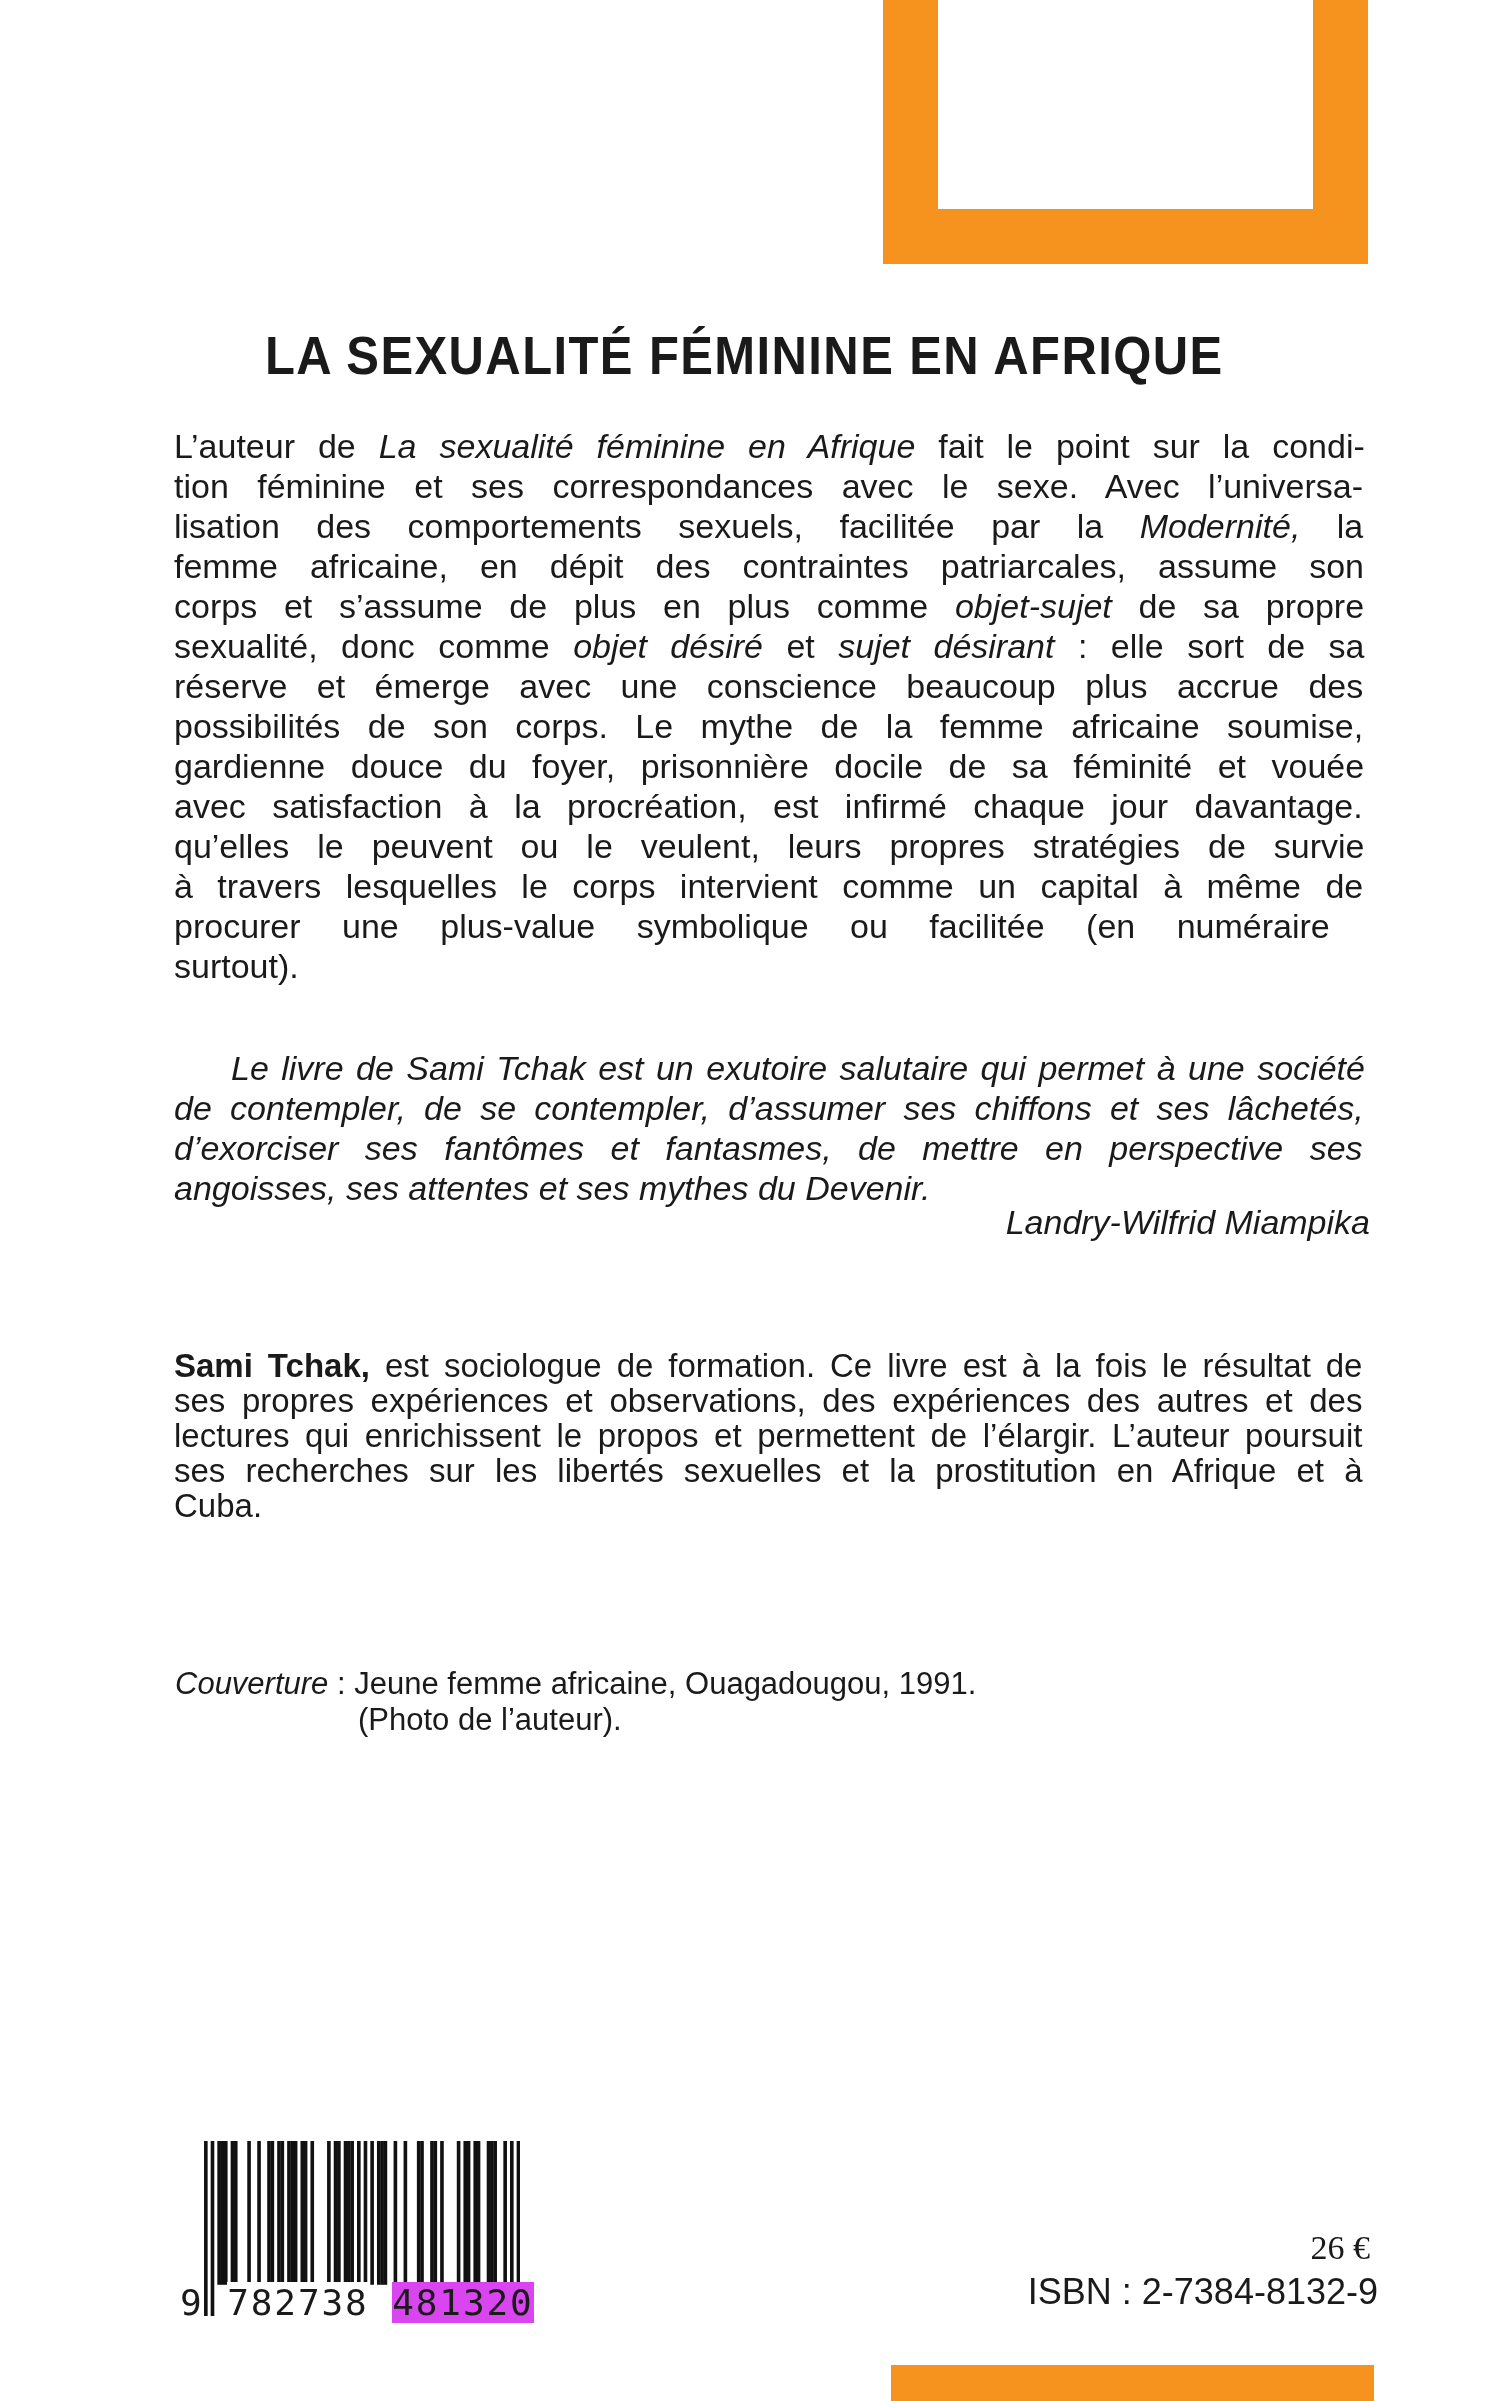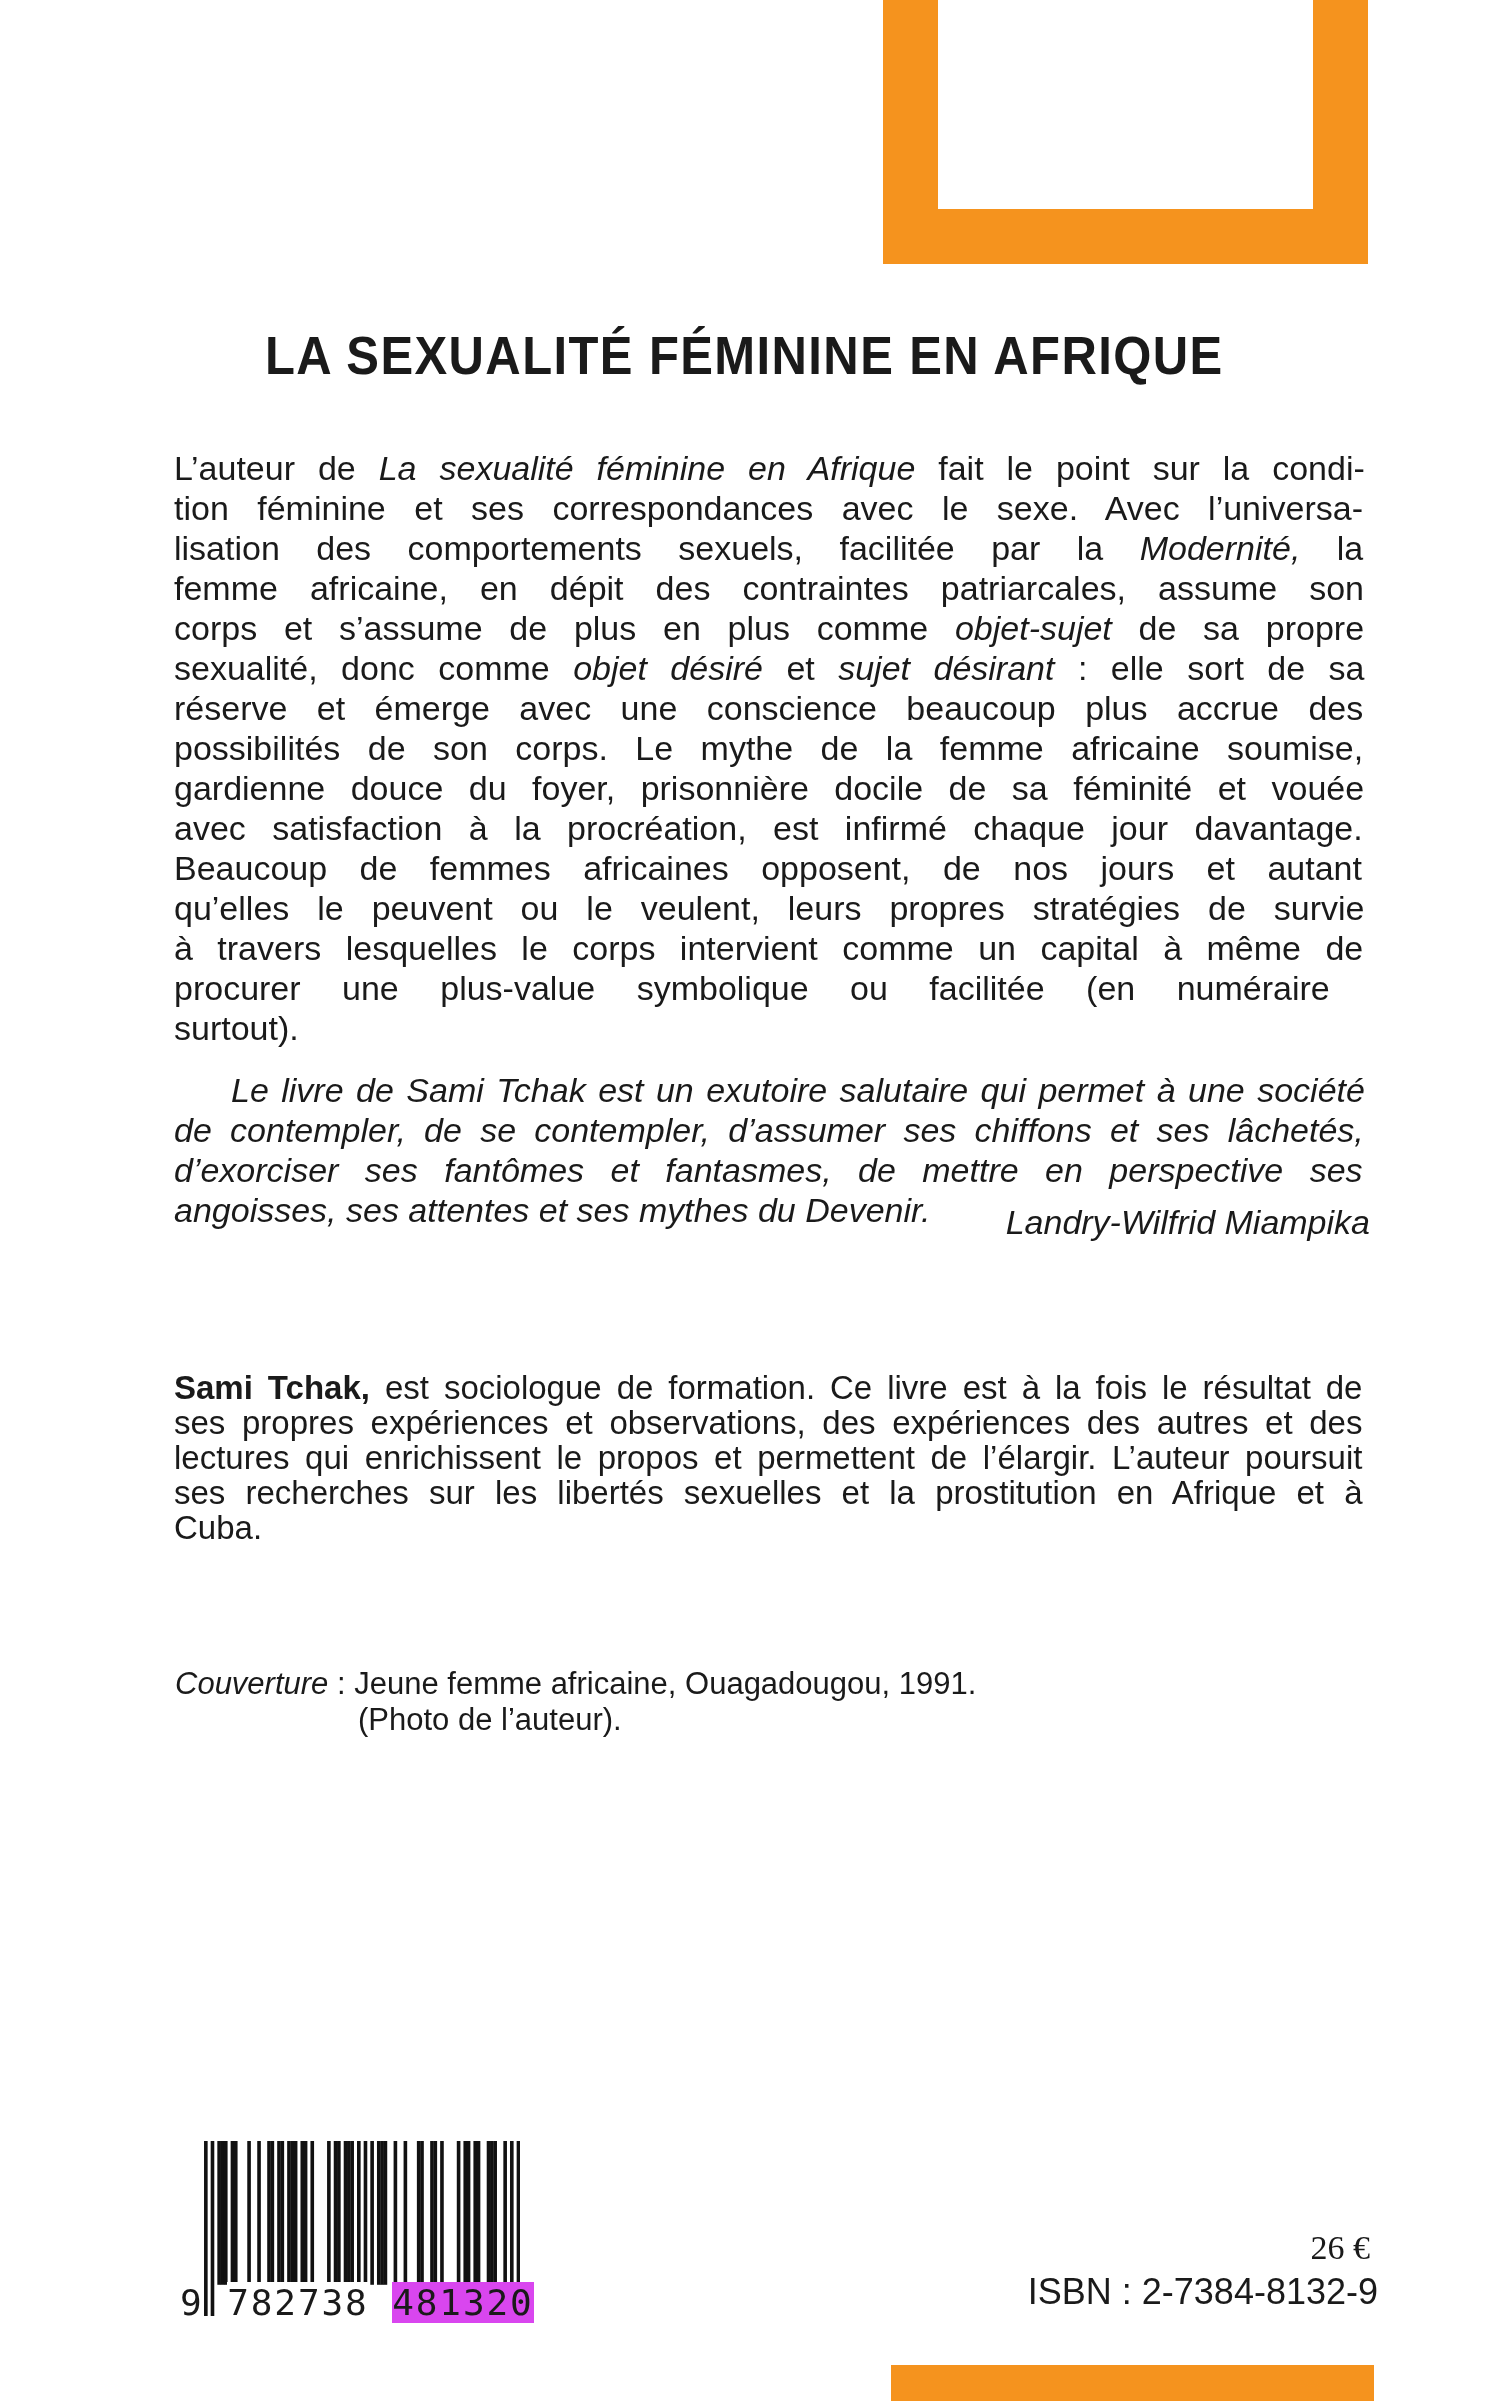--- a/index.html
+++ b/index.html
@@ -15,21 +15,21 @@
   .bottom-bar {
     position: absolute; left: 891px; top: 2365px; width: 483px; height: 37px;
     background: #F5931E;
   }
   .title {
     position: absolute; left: 265px; top: 325px; width: 989px;
     font-size: 49px; font-weight: bold; letter-spacing: 1.4px;
     line-height: 57px; white-space: nowrap;
     transform: scaleY(1.08); transform-origin: left top;
   }
-  .para { position: absolute; left: 174px; width: 1192px; margin-top: 22px; }
+  .para { position: absolute; left: 174px; width: 1192px; }
   .line {
     display: block; height: 40px; line-height: 40px; font-size: 34px;
     text-align: justify; text-align-last: justify; white-space: nowrap;
     overflow: visible;
   }
   .line.last { text-align-last: left; }
   .i { font-style: italic; }
   .b { font-weight: bold; }
   .quote .line { font-style: italic; }
   .quote .line.indent { padding-left: 57px; }
@@ -70,21 +70,20 @@
       <span class="line" style="text-align: left; text-align-last: left; word-spacing: 13.5px;"><span>L’auteur de </span><span class="i">La sexualité féminine en Afrique</span><span> fait le point sur la condi-</span></span>
       <span class="line" style="text-align: left; text-align-last: left; word-spacing: 19px;"><span>tion féminine et ses correspondances avec le sexe. Avec l’universa-</span></span>
       <span class="line" style="text-align: left; text-align-last: left; word-spacing: 27px;"><span>lisation des comportements sexuels, facilitée par la </span><span class="i">Modernité,</span><span> la</span></span>
       <span class="line" style="text-align: left; text-align-last: left; word-spacing: 22.6px;"><span>femme africaine, en dépit des contraintes patriarcales, assume son</span></span>
       <span class="line" style="text-align: left; text-align-last: left; word-spacing: 17.3px;"><span>corps et s’assume de plus en plus comme </span><span class="i">objet-sujet</span><span> de sa propre</span></span>
       <span class="line" style="text-align: left; text-align-last: left; word-spacing: 14px;"><span>sexualité, donc comme </span><span class="i">objet désiré</span><span> et </span><span class="i">sujet désirant</span><span> : elle sort de sa</span></span>
       <span class="line" style="text-align: left; text-align-last: left; word-spacing: 20px;"><span>réserve et émerge avec une conscience beaucoup plus accrue des</span></span>
       <span class="line" style="text-align: left; text-align-last: left; word-spacing: 18px;"><span>possibilités de son corps. Le mythe de la femme africaine soumise,</span></span>
       <span class="line" style="text-align: left; text-align-last: left; word-spacing: 16px;"><span>gardienne douce du foyer, prisonnière docile de sa féminité et vouée</span></span>
       <span class="line" style="text-align: left; text-align-last: left; word-spacing: 17px;"><span>avec satisfaction à la procréation, est infirmé chaque jour davantage.</span></span>
-      <span class="line" style="text-align: left; text-align-last: left; word-spacing: 23px;"><span>Beaucoup de femmes africaines opposent, de nos jours et autant</span></span>
       <span class="line" style="text-align: left; text-align-last: left; word-spacing: 18.5px;"><span>qu’elles le peuvent ou le veulent, leurs propres stratégies de survie</span></span>
       <span class="line" style="text-align: left; text-align-last: left; word-spacing: 15px;"><span>à travers lesquelles le corps intervient comme un capital à même de</span></span>
       <span class="line" style="text-align: left; text-align-last: left; word-spacing: 32px;"><span>procurer une plus-value symbolique ou facilitée (en numéraire</span></span>
       <span class="line last" style="text-align: left; text-align-last: left;"><span>surtout).</span></span>
     </div>
 </div>
 
 <div class="para quote" style="top:1048px;">
   <span class="line indent" style="text-align: left; text-align-last: left; word-spacing: 3px;">Le livre de Sami Tchak est un exutoire salutaire qui permet à une société</span>
   <span class="line" style="text-align: left; text-align-last: left; word-spacing: 8.8px;">de contempler, de se contempler, d’assumer ses chiffons et ses lâchetés,</span>

